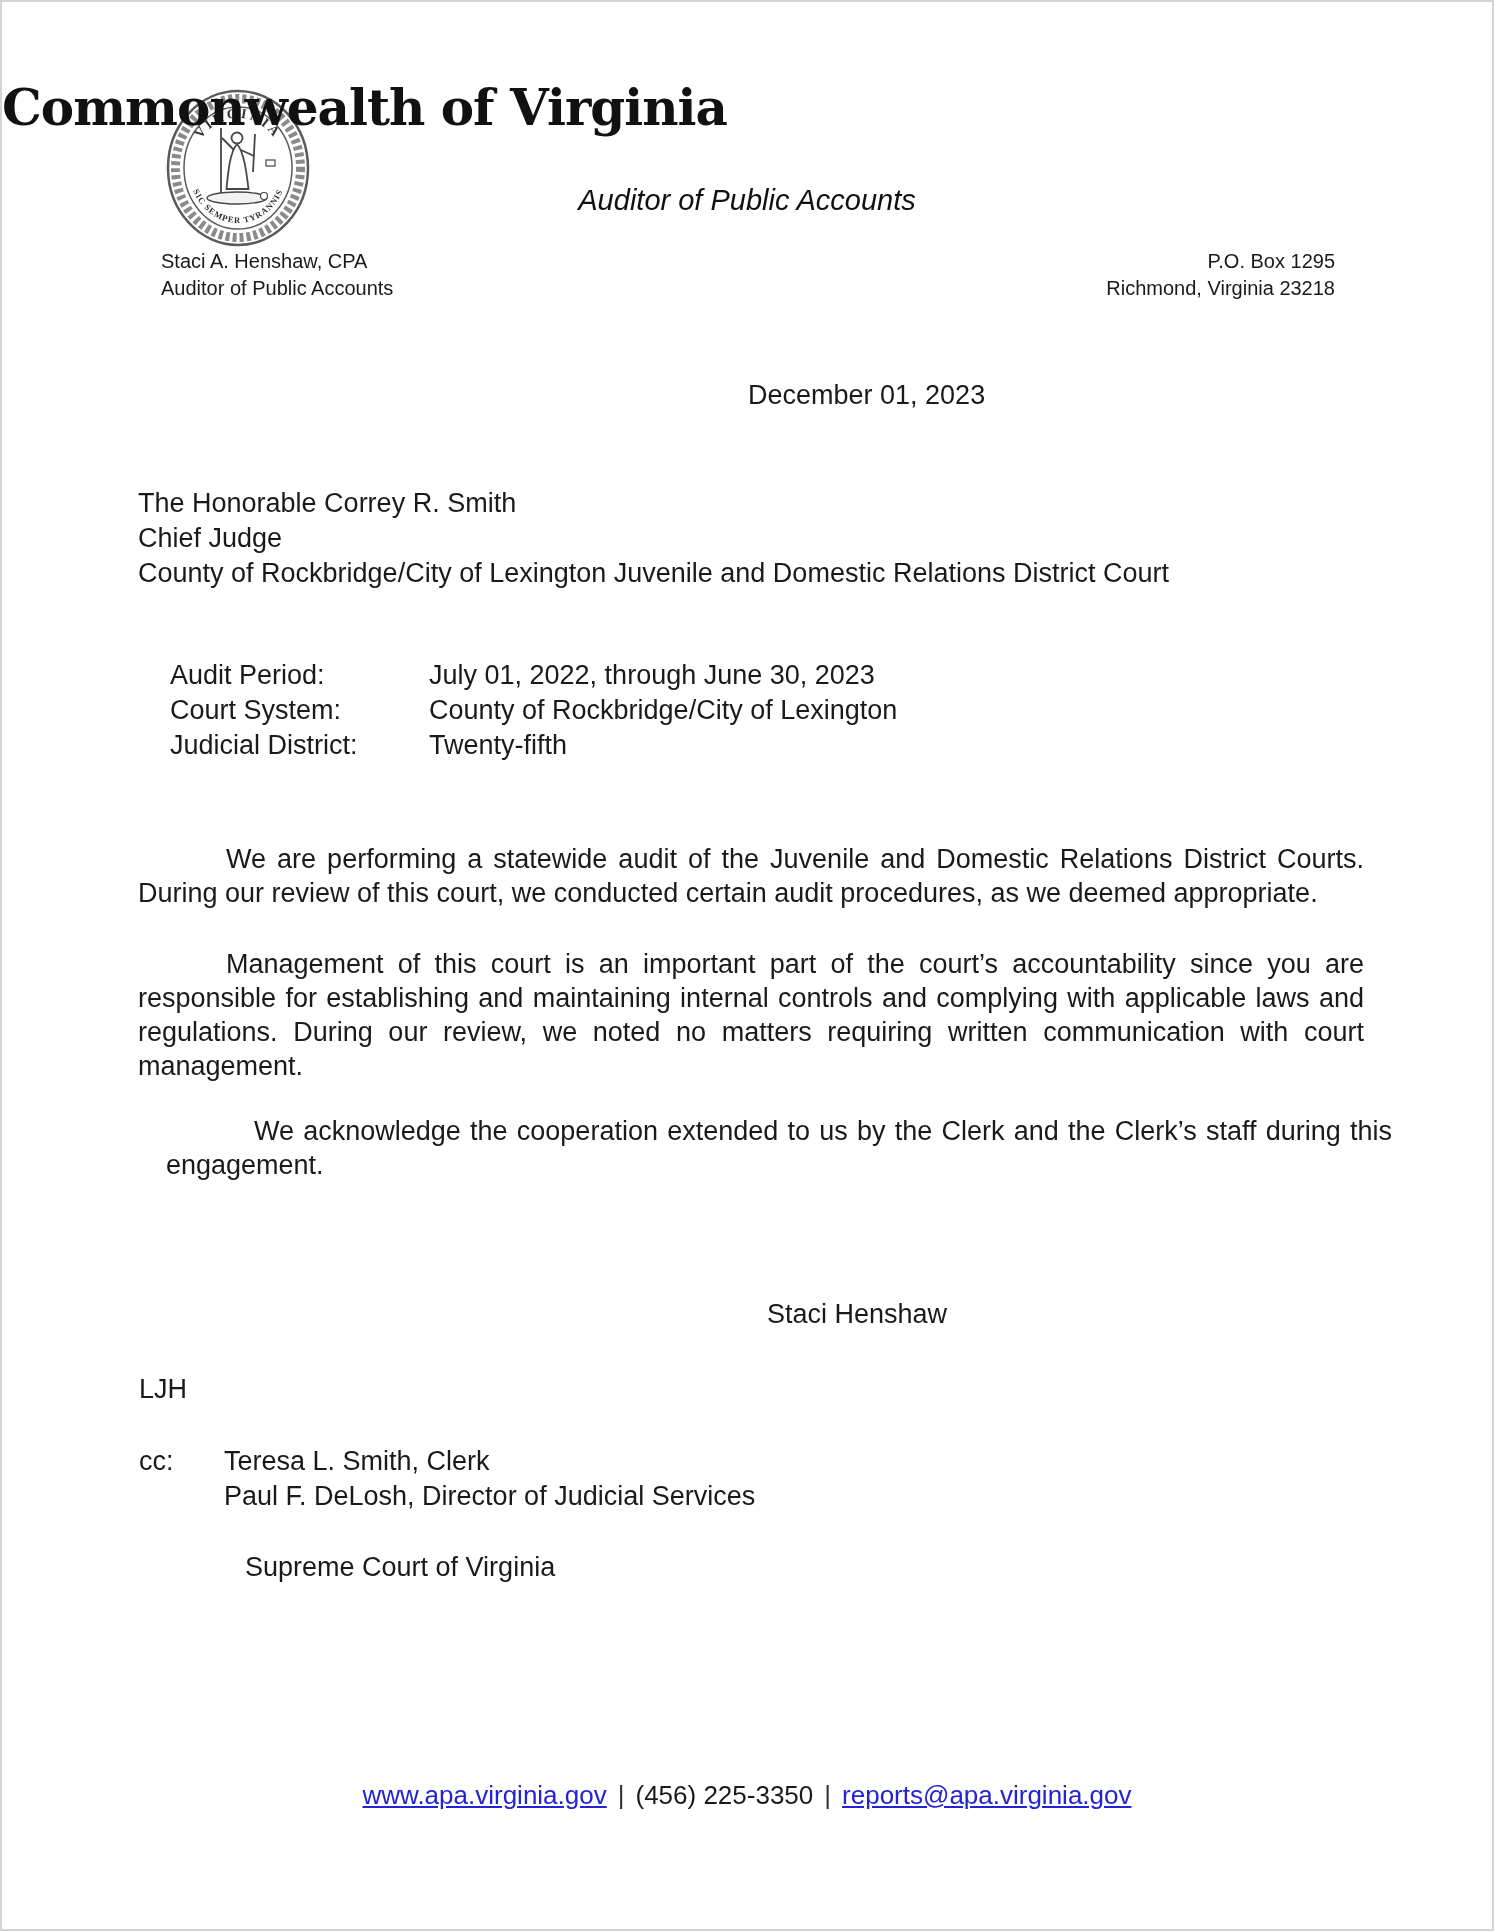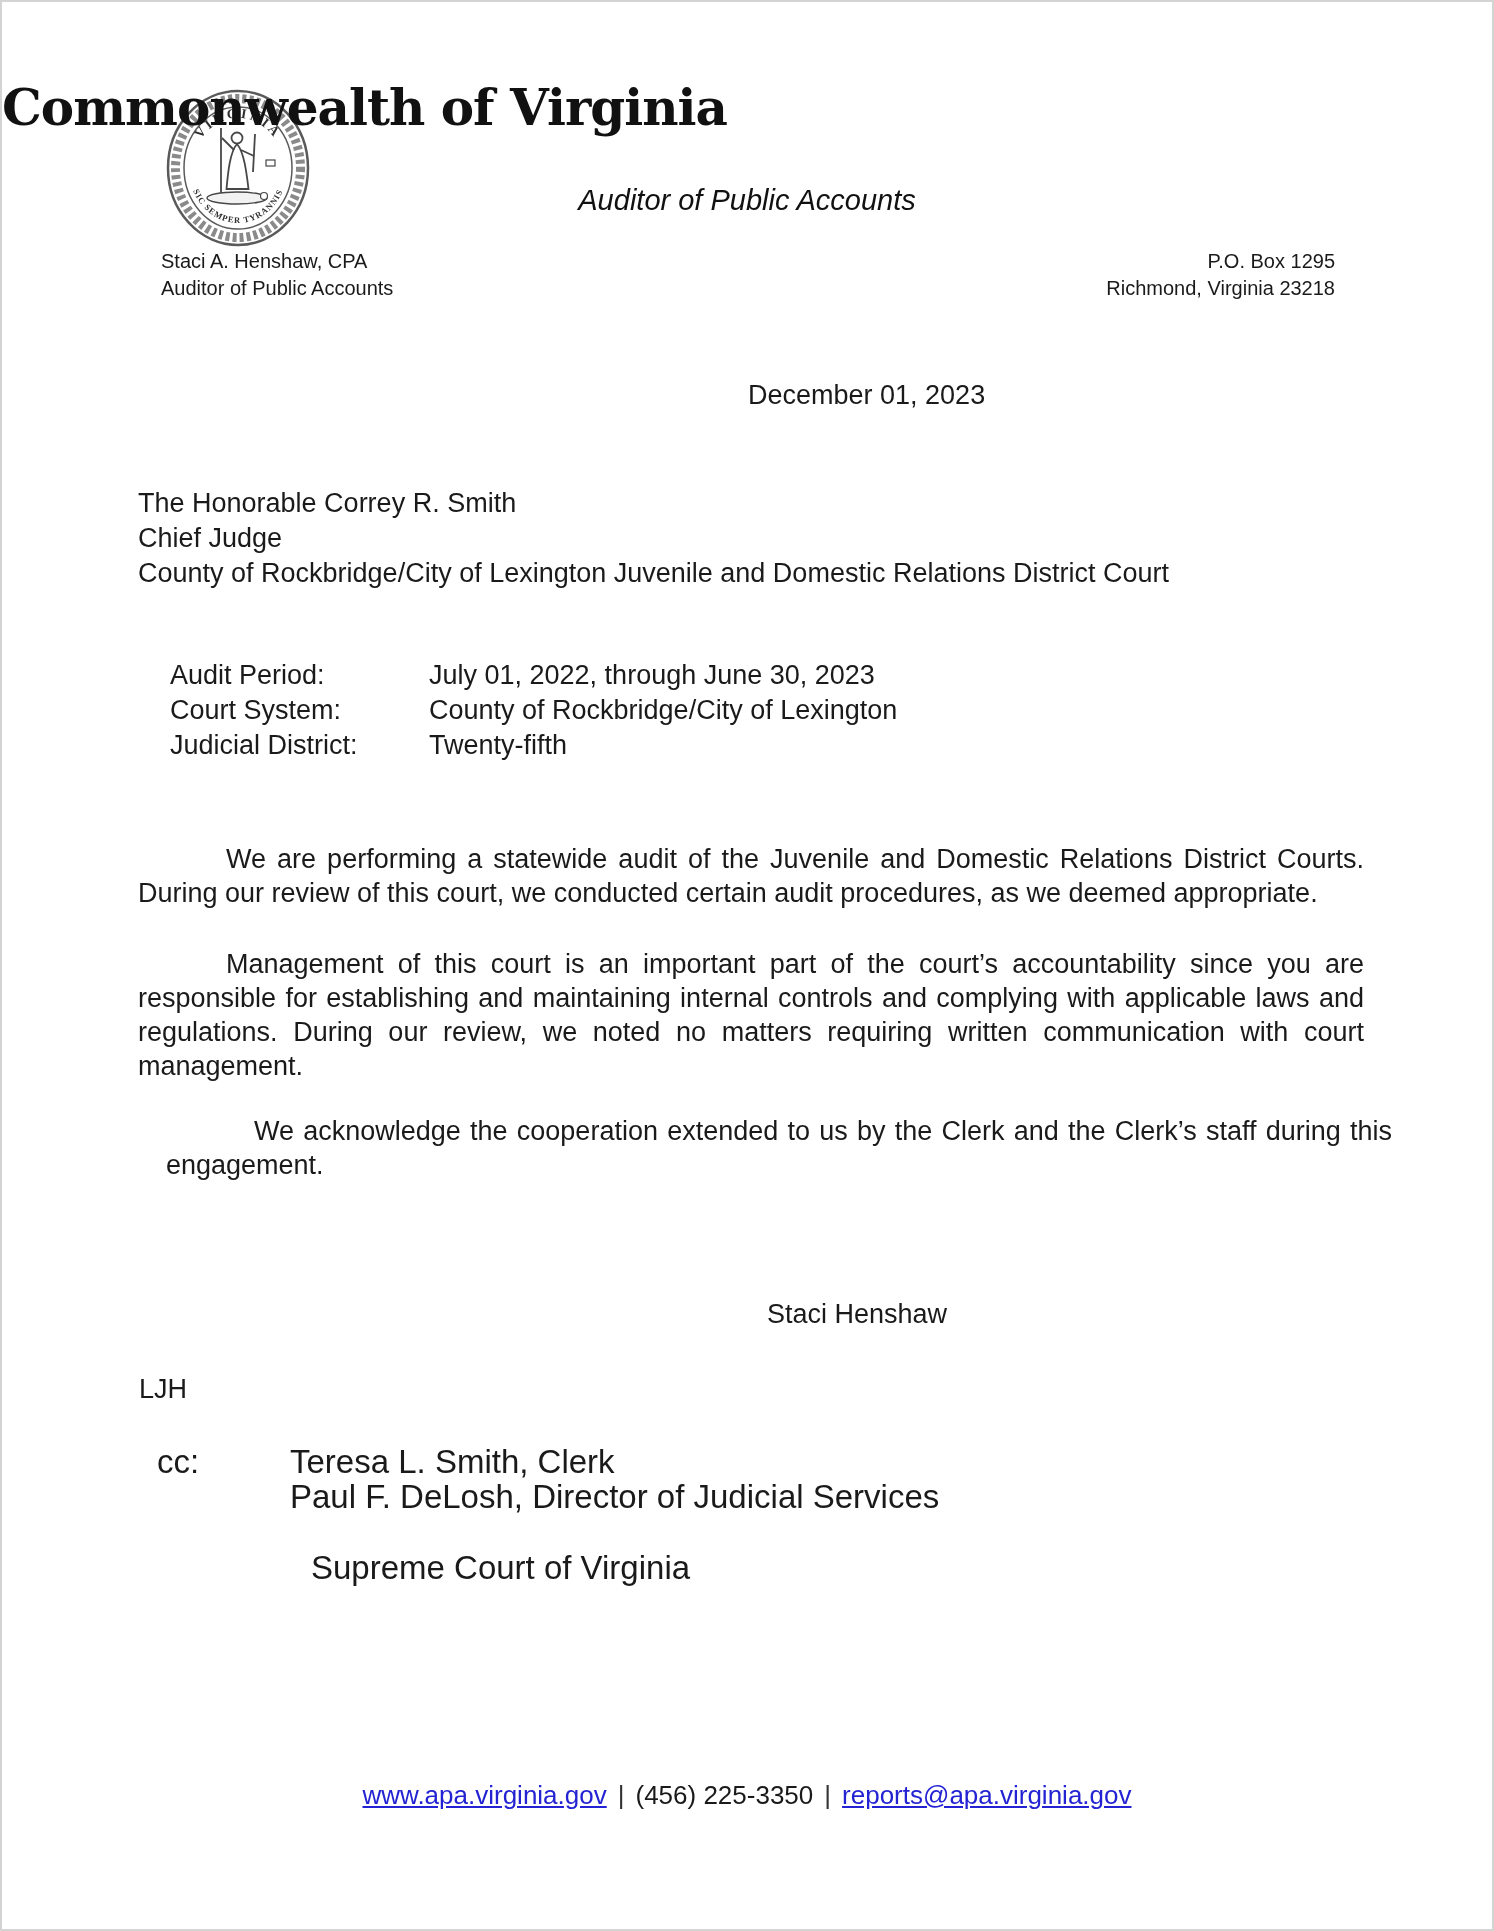--- a/index.html
+++ b/index.html
@@ -89,24 +89,23 @@
     font-size: 27px;
     margin-left: 19px;
   }
   .initials {
     position: absolute;
     left: 137px; top: 1372px;
     font-size: 27px;
   }
   .cc-block {
     position: absolute;
-    left: 155px; top: 1442px;
-    font-size: 33px; line-height: 35px;
+    left: 137px; top: 1442px;
+    font-size: 27px; line-height: 35px;
     display: flex;
-    gap: 48px;
   }
   .cc-label { width: 85px; flex: 0 0 85px; }
   .cc-line-indent { padding-left: 21px; margin-top: 36px; }
 
   
   .footer {
     position: absolute;
     left: 0; right: 0; top: 1776px;
     text-align: center;
     font-size: 26px;

